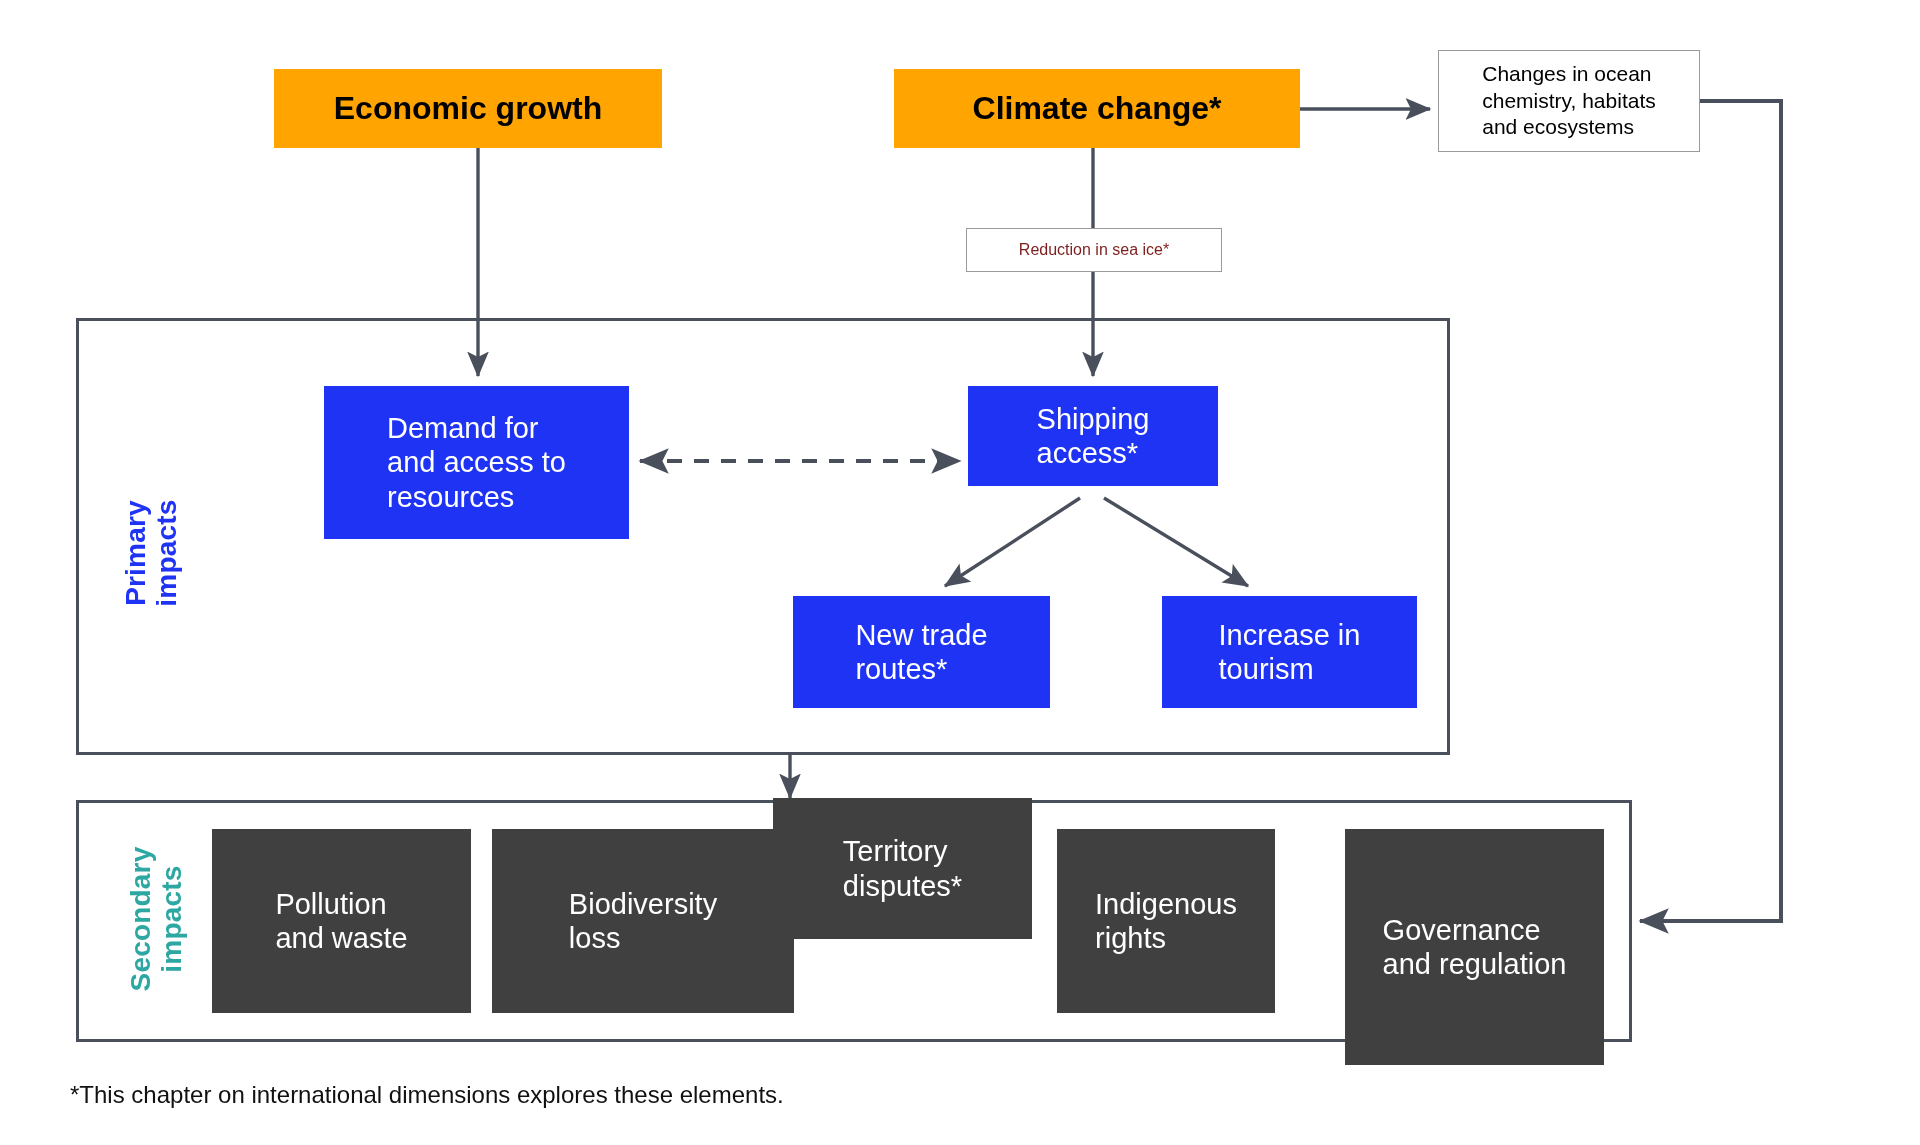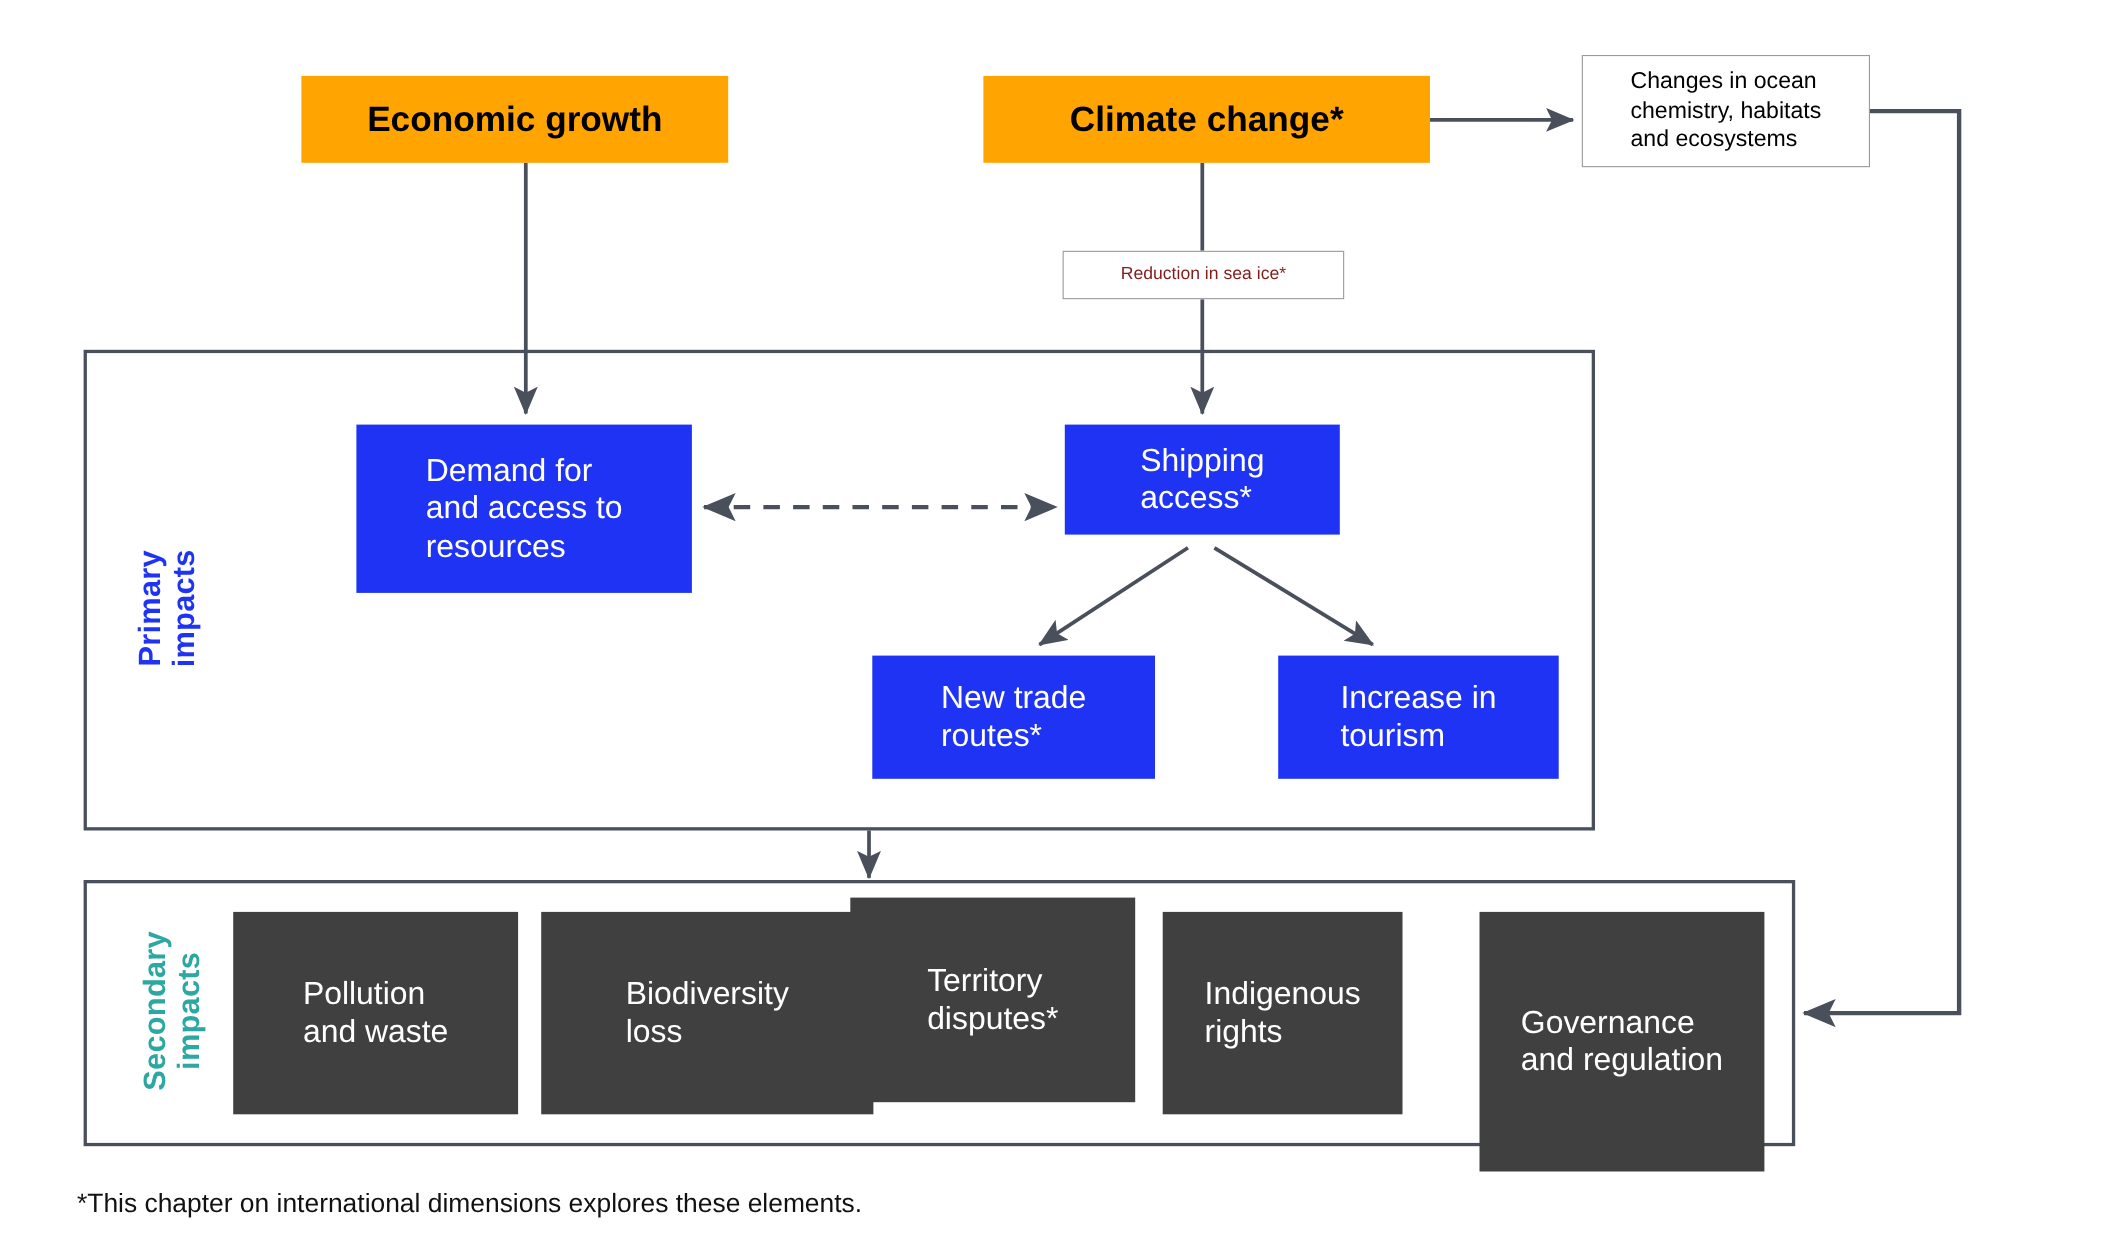--- a/index.html
+++ b/index.html
@@ -196,21 +196,21 @@
   <div class="node node-teal" style="left:212px; top:829px; width:259px; height:184px; white-space:pre-line;">
     <span>Pollution
 and waste</span>
   </div>
 
   <div class="node node-teal" style="left:492px; top:829px; width:302px; height:184px; white-space:pre-line;">
     <span>Biodiversity
 loss</span>
   </div>
 
-  <div class="node node-teal" style="left:773px; top:816px; width:259px; height:186px; white-space:pre-line;">
+  <div class="node node-teal" style="left:773px; top:798px; width:259px; height:141px; white-space:pre-line;">
     <span>Territory
 disputes*</span>
   </div>
 
   <div class="node node-teal" style="left:1057px; top:829px; width:218px; height:184px; white-space:pre-line;">
     <span>Indigenous
 rights</span>
   </div>
 
   <div class="node node-teal" style="left:1345px; top:829px; width:259px; height:236px; white-space:pre-line;">

